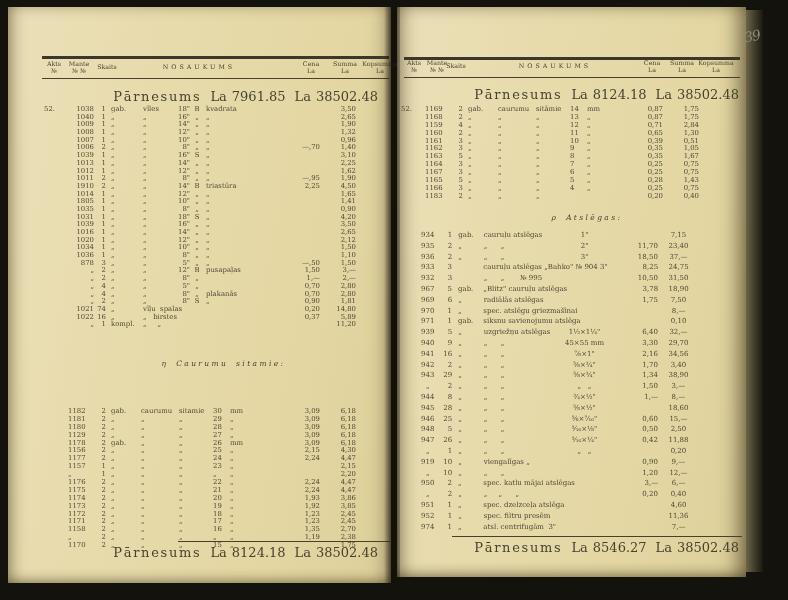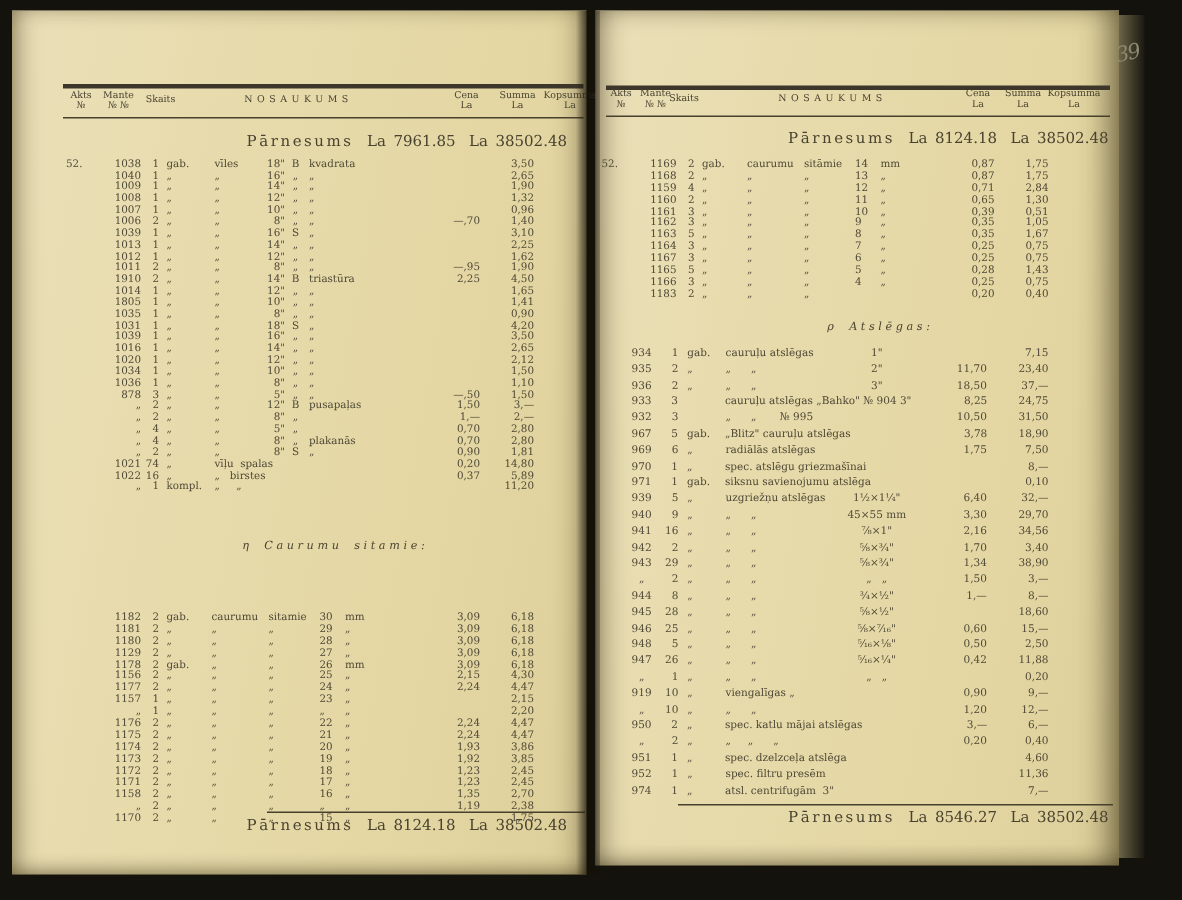--- a/index.html
+++ b/index.html
@@ -35,21 +35,21 @@
     font-size:14px;font-style:italic;color:#8f896f;
     transform:rotate(-12deg);letter-spacing:-1px;
   }
   .rule{position:absolute;height:1px;background:#46402d}
   .rule.thick{height:2.5px;background:#3c372a}
   .hdr-cell{
     position:absolute;font-size:6.3px;line-height:7.2px;color:#4a4431;
     white-space:pre-line;text-align:center;
   }
   .hdr-cell.wide{letter-spacing:3px}
-  .sumline{position:absolute;display:flex;font-size:10px;color:#48422f;white-space:pre}
+  .sumline{position:absolute;display:flex;font-size:13px;color:#48422f;white-space:pre}
   .sl-label{letter-spacing:1.7px;margin-right:9px}
   .sl-la{margin-right:5px}
   .sl-amt{margin-right:9px}
   .tbl{position:absolute}
   .row{display:flex;align-items:baseline}
   .row span{white-space:pre;display:block}
   
   .t-files .row{height:7.7px;line-height:7.7px;font-size:6.9px}
   .t-files .c-akts{width:24px;padding-left:2px}
   .t-files .c-nr{width:26px;text-align:right}
@@ -57,40 +57,40 @@
   .t-files .c-unit{width:26px;padding-left:5px}
   .t-files .c-name{width:32px;padding-left:6px}
   .t-files .c-size{width:15px;text-align:right}
   .t-files .c-letter{width:14px;text-align:center}
   .t-files .c-type{flex:1;padding-left:2px}
   .t-files .c-cena{width:40px;text-align:right}
   .t-files .c-summa{width:36px;text-align:right}
   
   .t-punch .row{height:7.9px;line-height:7.9px;font-size:6.9px}
   .t-punch .c-akts{width:24px;padding-left:2px}
-  .t-punch .c-nr{width:26px;text-align:right}
+  .t-punch .c-nr{width:26px;text-align:left}
   .t-punch .c-qty{width:12px;text-align:right}
   .t-punch .c-unit{width:26px;padding-left:5px}
   .t-punch .c-name{width:36px;padding-left:4px}
   .t-punch .c-name2{width:34px;padding-left:2px}
   .t-punch .c-size{width:14px;text-align:left}
   .t-punch .c-mm{width:16px;padding-left:3px}
   .t-punch .c-fill{flex:1}
   .t-punch .c-cena{width:40px;text-align:right}
   .t-punch .c-summa{width:36px;text-align:right}
   
   .t-keys .row{height:10.8px;line-height:10.8px;font-size:7px}
   .t-keys .c-nr{width:22px;text-align:center}
   .t-keys .c-qty{width:14px;text-align:right}
   .t-keys .c-unit{width:24px;padding-left:6px}
   .t-keys .c-desc{width:68px;padding-left:2px}
   .t-keys .c-size{width:70px;text-align:center}
   .t-keys .c-fill{flex:1}
   .t-keys .c-cena{width:40px;text-align:right}
-  .t-keys .c-summa{width:42px;text-align:right}
+  .t-keys .c-summa{width:42px;text-align:center}
   .section-heading{
     position:absolute;font-size:7.5px;color:#4a4431;
     letter-spacing:2.4px;word-spacing:3px;text-align:center;white-space:nowrap;font-style:italic;
   }
 </style>
 </head>
 <body>
 
 <div class="scan">
 

